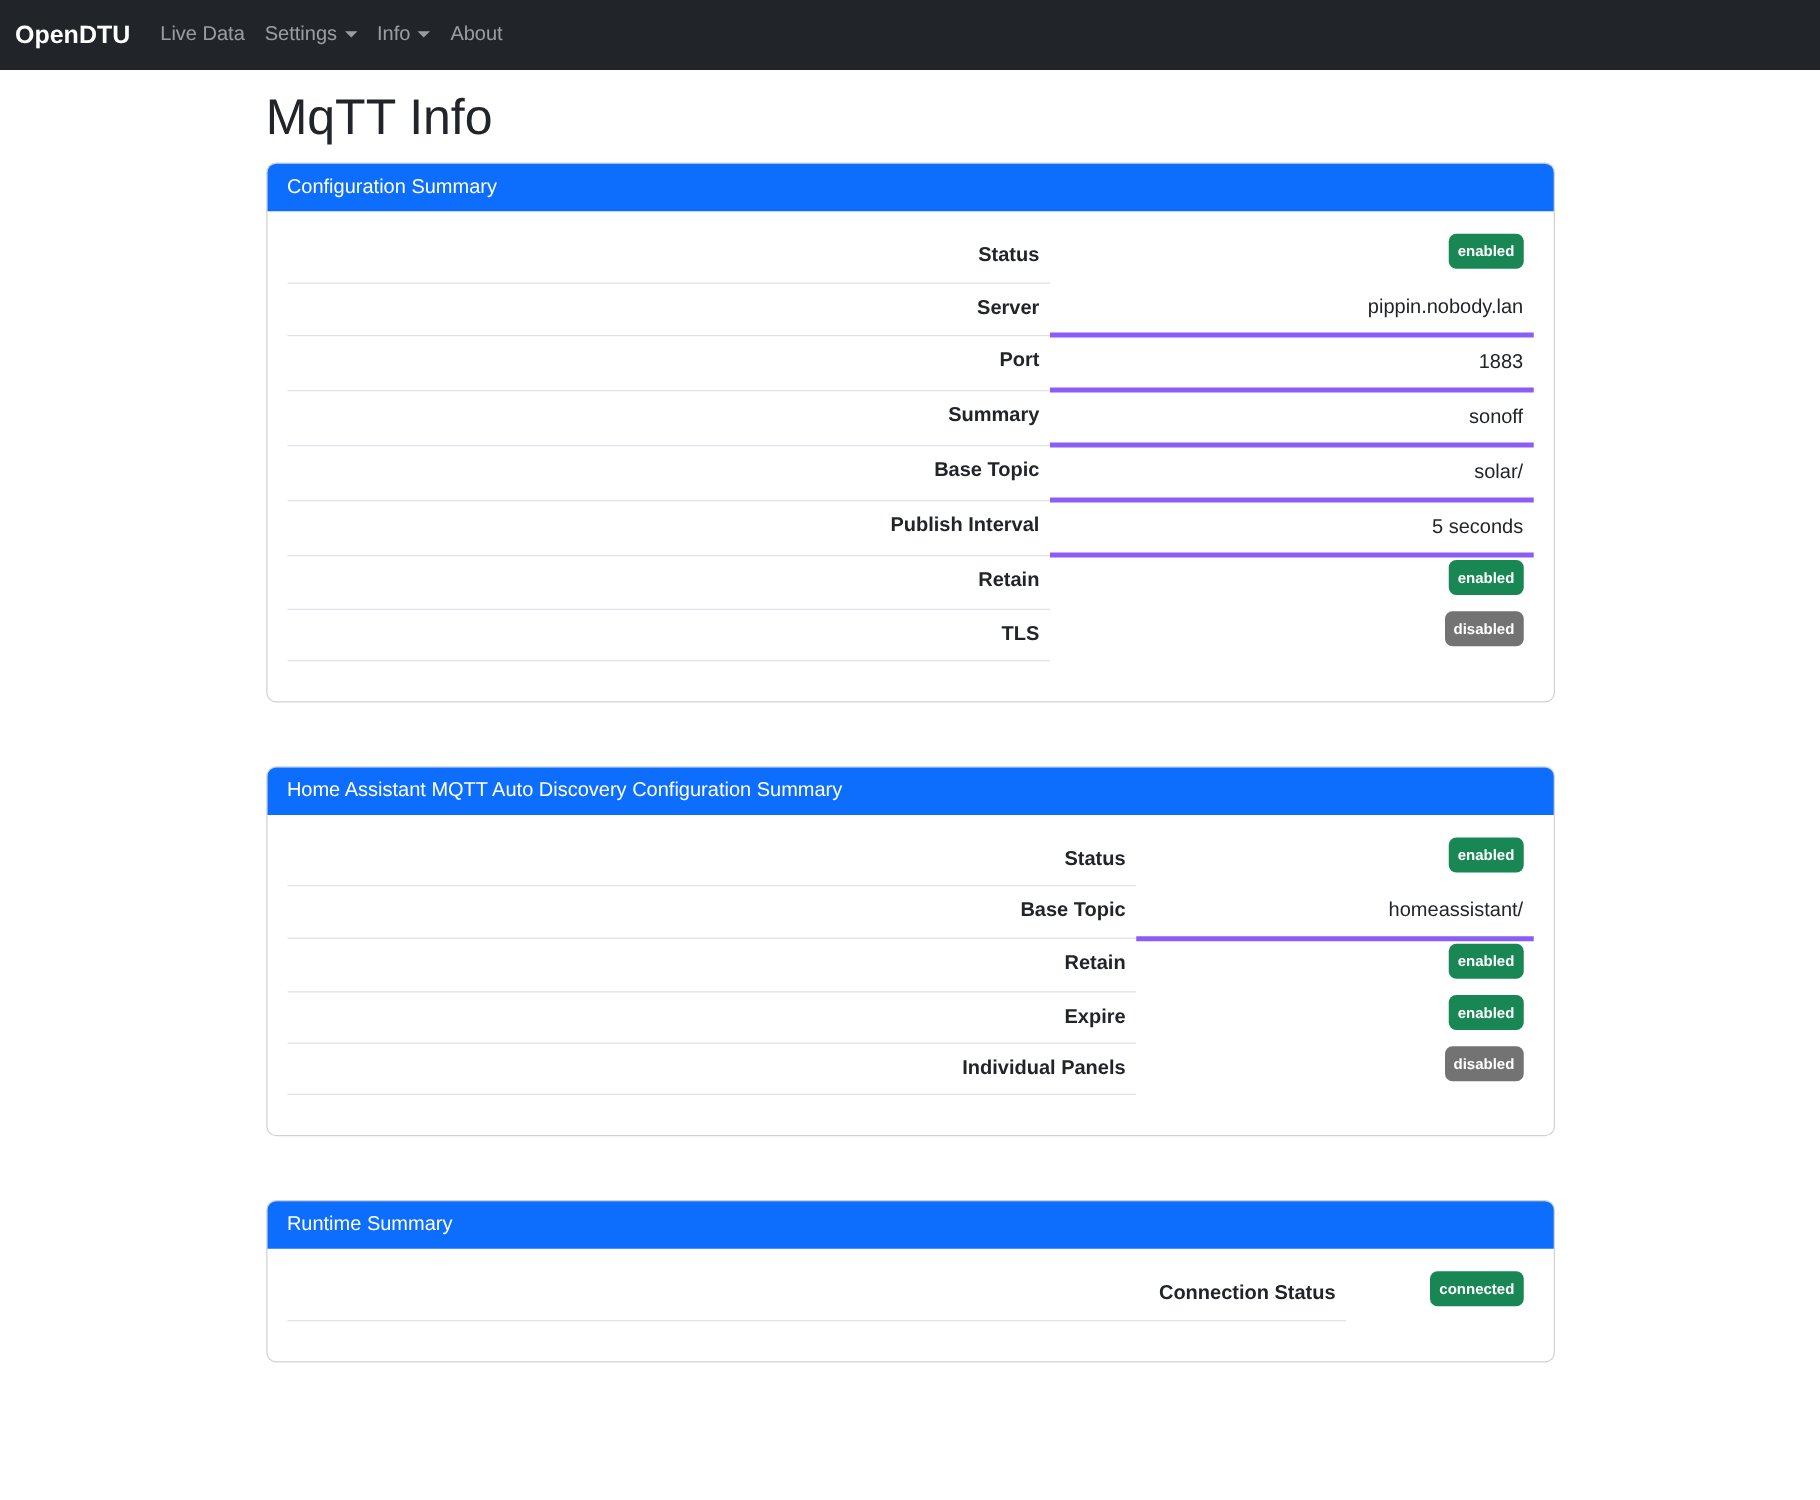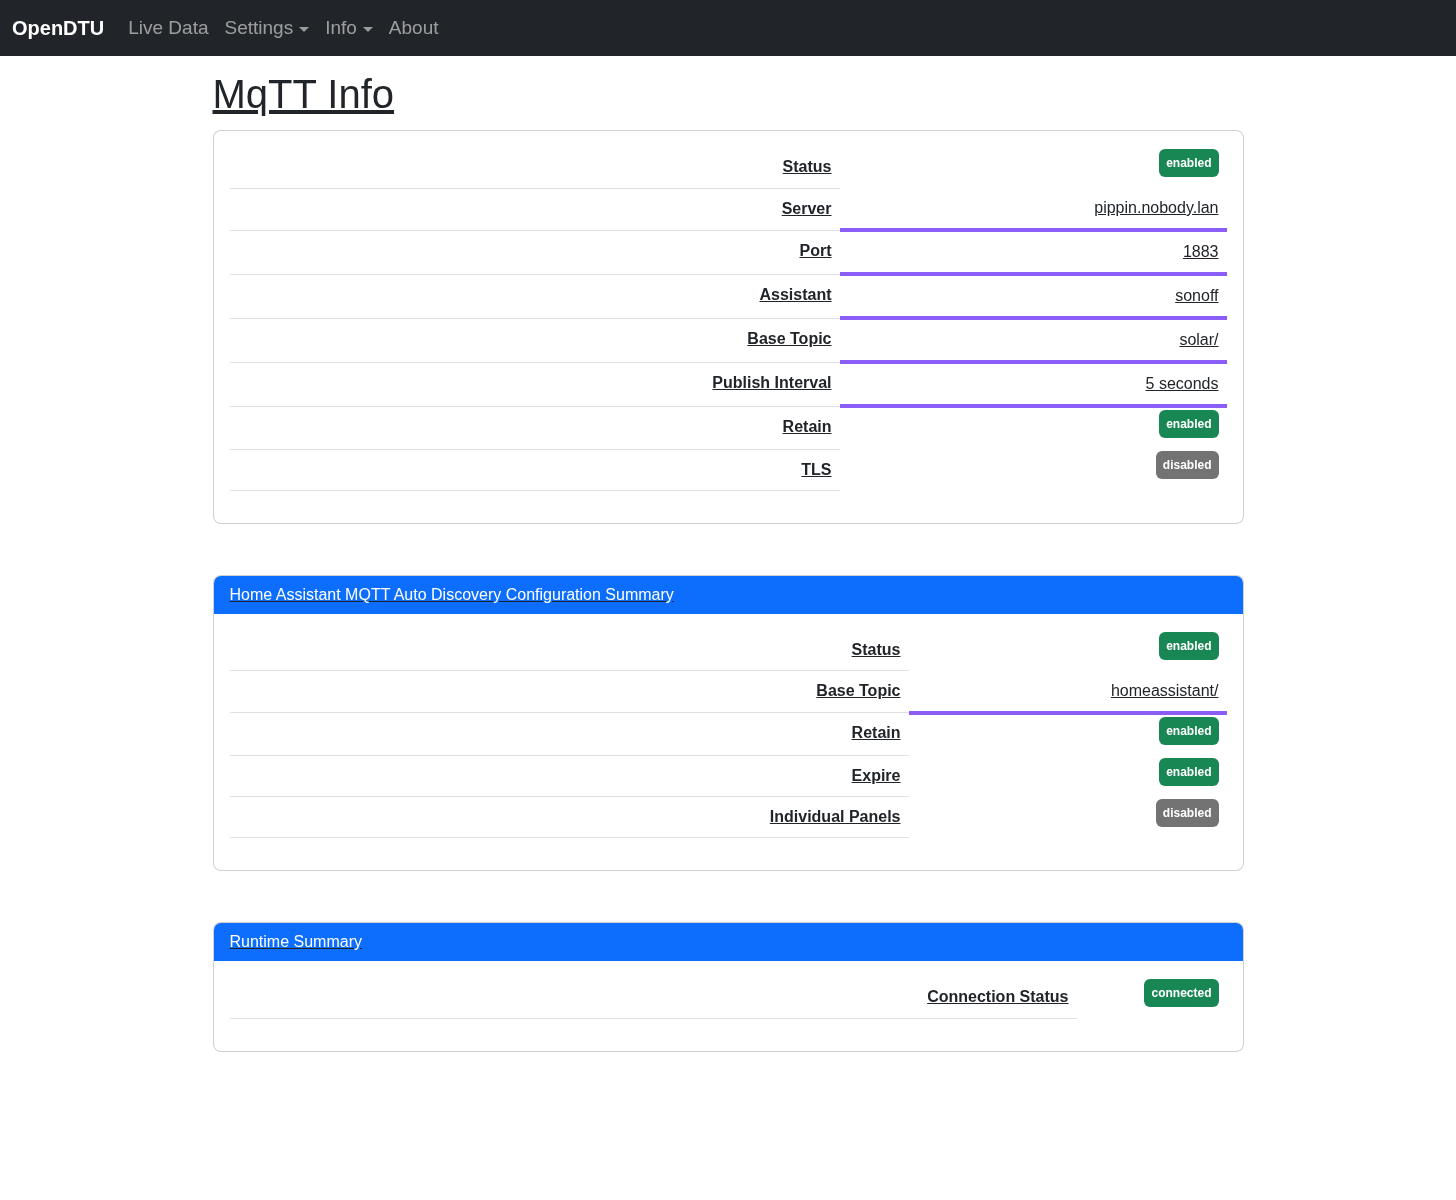--- a/index.html
+++ b/index.html
@@ -31,36 +31,36 @@
   .navbar-nav {
     display: flex;
     list-style: none;
     margin: 0; padding: 0;
     align-items: center;
   }
   .nav-link {
     display: inline-block;
     color: rgba(255,255,255,0.55);
     text-decoration: none;
-    font-size: 19px;
+    font-size: 16px;
     padding: 8px;
     cursor: pointer;
   }
   .caret {
     display: inline-block;
     margin-left: 6px;
     vertical-align: 2px;
     border-top: 5px solid rgba(255,255,255,0.55);
     border-right: 5px solid transparent;
     border-left: 5px solid transparent;
     width: 0; height: 0;
   }
 
   
-  .container { width: 1031px; margin: 0 auto; text-decoration: underline; }
+  .container { width: 1031px; margin: 0 auto; }
   h1.page-title {
     font-size: 40px;
     font-weight: 500;
     line-height: 48px;
     margin: 14px 0 12px 0;
     color: #212529;
   }
 
   
   .card {
@@ -141,39 +141,40 @@
       <a class="nav-link">About</a>
     </li>
   </ul>
 </nav>
 
 <div class="container">
 
   <h1 class="page-title">MqTT Info</h1>
 
   <div class="card">
+    <div class="card-header">Configuration Summary</div>
     <div class="card-body">
       <table class="info-table t1">
         <tbody>
           <tr>
             <th>Status</th>
             <td class="badge-cell">
               <span class="status-badge badge-success">enabled</span>
             </td>
           </tr>
           <tr>
             <th>Server</th>
             <td class="text-cell">pippin.nobody.lan</td>
           </tr>
           <tr>
             <th>Port</th>
             <td class="text-cell">1883</td>
           </tr>
           <tr>
-            <th>Assistant</th>
+            <th>Summary</th>
             <td class="text-cell">sonoff</td>
           </tr>
           <tr>
             <th>Base Topic</th>
             <td class="text-cell">solar/</td>
           </tr>
           <tr>
             <th>Publish Interval</th>
             <td class="text-cell">5 seconds</td>
           </tr>

